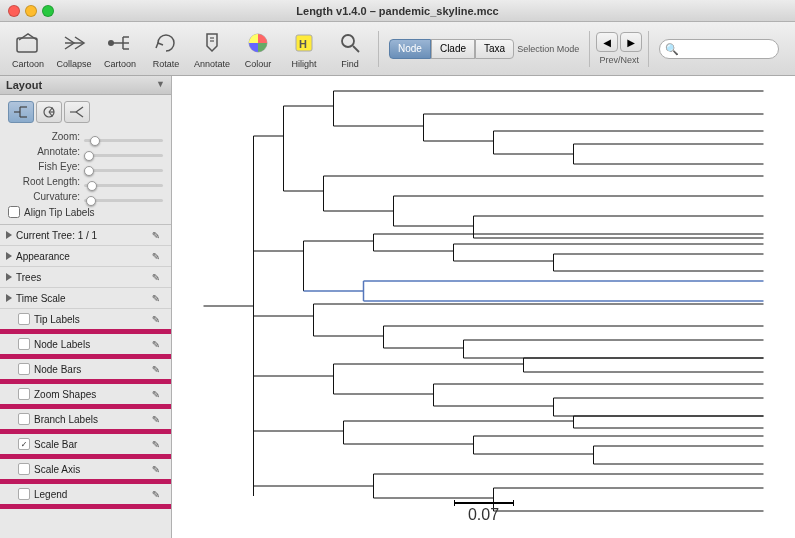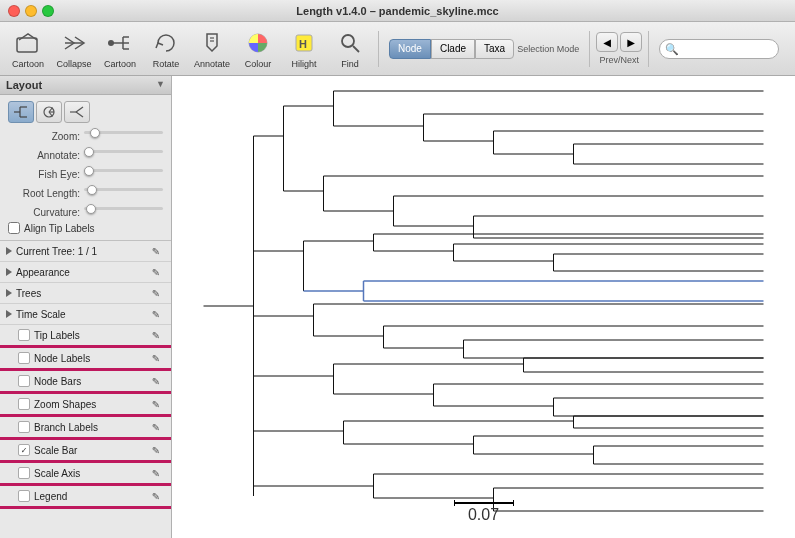--- a/index.html
+++ b/index.html
@@ -222,24 +222,23 @@
       justify-content: center;
       font-size: 10px;
     }
     .layout-icon-btn.active {
       background: linear-gradient(to bottom, #b0c4dc, #8aabcc);
       border-color: #7090b0;
     }
 
     .slider-row {
       display: flex;
-      align-items: flex-start;
+      align-items: flex-end;
       margin-bottom: 4px;
       gap: 4px;
-      margin-top: 8px;
     }
     .slider-label {
       width: 72px;
       font-size: 10px;
       color: #444;
       text-align: right;
     }
     .slider-track {
       flex: 1;
       height: 3px;
@@ -307,21 +306,21 @@
       color: #555;
       font-size: 10px;
     }
 
     
     .checkbox-item {
       display: flex;
       align-items: center;
       justify-content: space-between;
       padding: 3px 8px 3px 18px;
-      border-bottom: 3px solid #be185d;
+      border-bottom: 5px solid #be185d;
       cursor: pointer;
       background: #e8e8e8;
     }
     .checkbox-left {
       display: flex;
       align-items: center;
       gap: 4px;
     }
     .cb-check {
       width: 12px;

